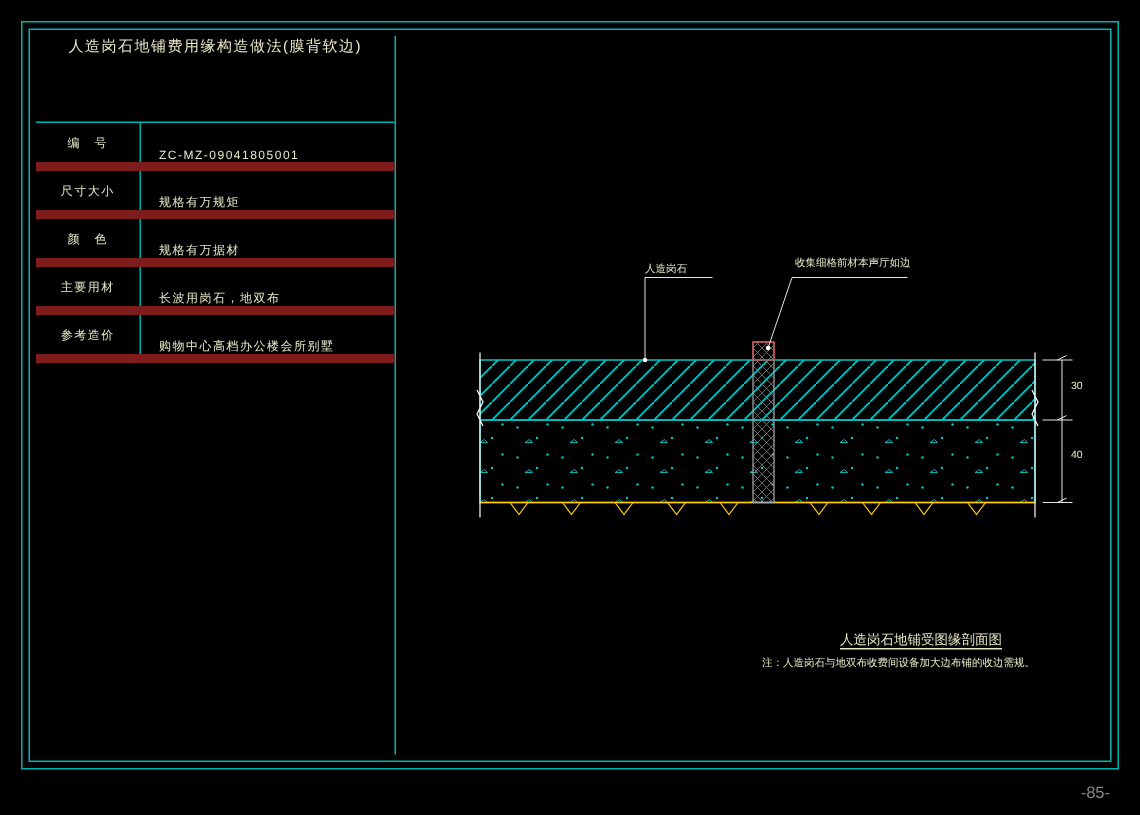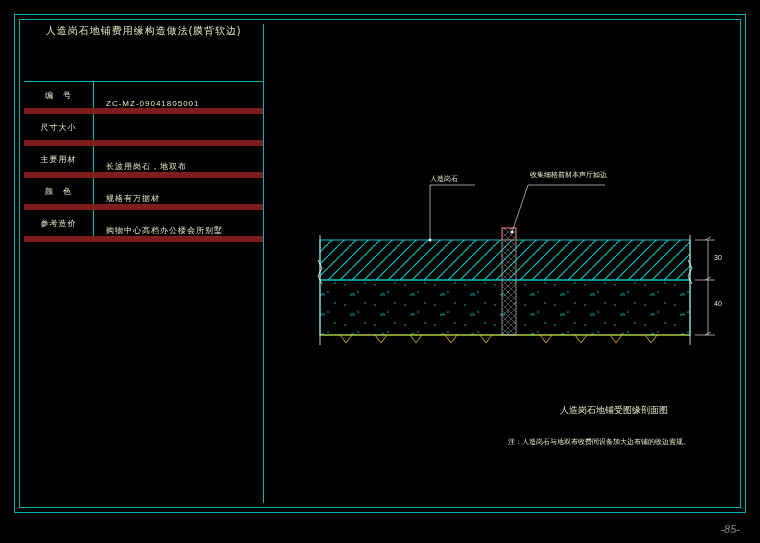--- a/index.html
+++ b/index.html
@@ -8,22 +8,22 @@
 .frame-inner{position:absolute;inset:4px;border:1px solid #00b3b3}
 .info-panel{position:absolute;left:4px;top:4px;width:240px;bottom:4px;border-right:1px solid #00b3b3}
 .title-row{height:58px;border-bottom:1px solid #00b3b3;display:flex;align-items:flex-start;justify-content:center;padding:0 8px}
 .title-row span{color:#e8e8c8;font-size:10px;text-align:center;letter-spacing:1px}
 .row{height:32px;border-bottom:6px solid #7f1d1d;display:flex}
 .cell-l{width:70px;border-right:1px solid #00b3b3;display:flex;align-items:center;justify-content:center}
 .cell-r{flex:1;display:flex;align-items:flex-end;padding-left:12px}
 .cell-l span,.cell-r span{color:#e8e8c8;font-size:8px;letter-spacing:1px}
 .draw{position:absolute;left:260px;top:20px;right:20px;bottom:20px}
 .note{position:absolute;right:30px;bottom:40px;color:#e8e8c8;font-size:7px}
-.drawing-title{position:absolute;left:280px;bottom:70px;color:#e8e8c8;font-size:9px;text-underline-offset:3px}
-.pagenum{position:absolute;right:20px;bottom:8px;color:#888;font-size:11px;font-style:italic}
+.drawing-title{position:absolute;left:280px;bottom:54px;color:#e8e8c8;font-size:9px;text-decoration:underline;text-underline-offset:3px}
+.pagenum{position:absolute;right:20px;bottom:8px;color:#888;font-size:11px;}
 .leader-txt{position:absolute;color:#e8e8c8;font-size:7px}
 .dim-txt{position:absolute;color:#e8e8c8;font-size:7px}
 svg{position:absolute;left:0;top:0}
 </style>
 </head>
 <body>
 
 <div class="frame">
  <div class="frame-inner">
 
@@ -36,35 +36,38 @@
             <span>编　号</span>
           </div>
      <div class="cell-r">
             <span>ZC-MZ-09041805001</span>
           </div>
    </div>
    <div class="row">
      <div class="cell-l">
             <span>尺寸大小</span>
           </div>
-   </div>
-   <div class="row">
-     <div class="cell-l">
-            <span>主要用材</span>
-          </div>
      <div class="cell-r">
-            <span>长波用岗石，地双布</span>
+            <span>规格有万规矩</span>
           </div>
    </div>
    <div class="row">
      <div class="cell-l">
             <span>颜　色</span>
           </div>
      <div class="cell-r">
             <span>规格有万据材</span>
+          </div>
+   </div>
+   <div class="row">
+     <div class="cell-l">
+            <span>主要用材</span>
+          </div>
+     <div class="cell-r">
+            <span>长波用岗石，地双布</span>
           </div>
    </div>
    <div class="row">
      <div class="cell-l">
             <span>参考造价</span>
           </div>
      <div class="cell-r">
             <span>购物中心高档办公楼会所别墅</span>
           </div>
    </div>

